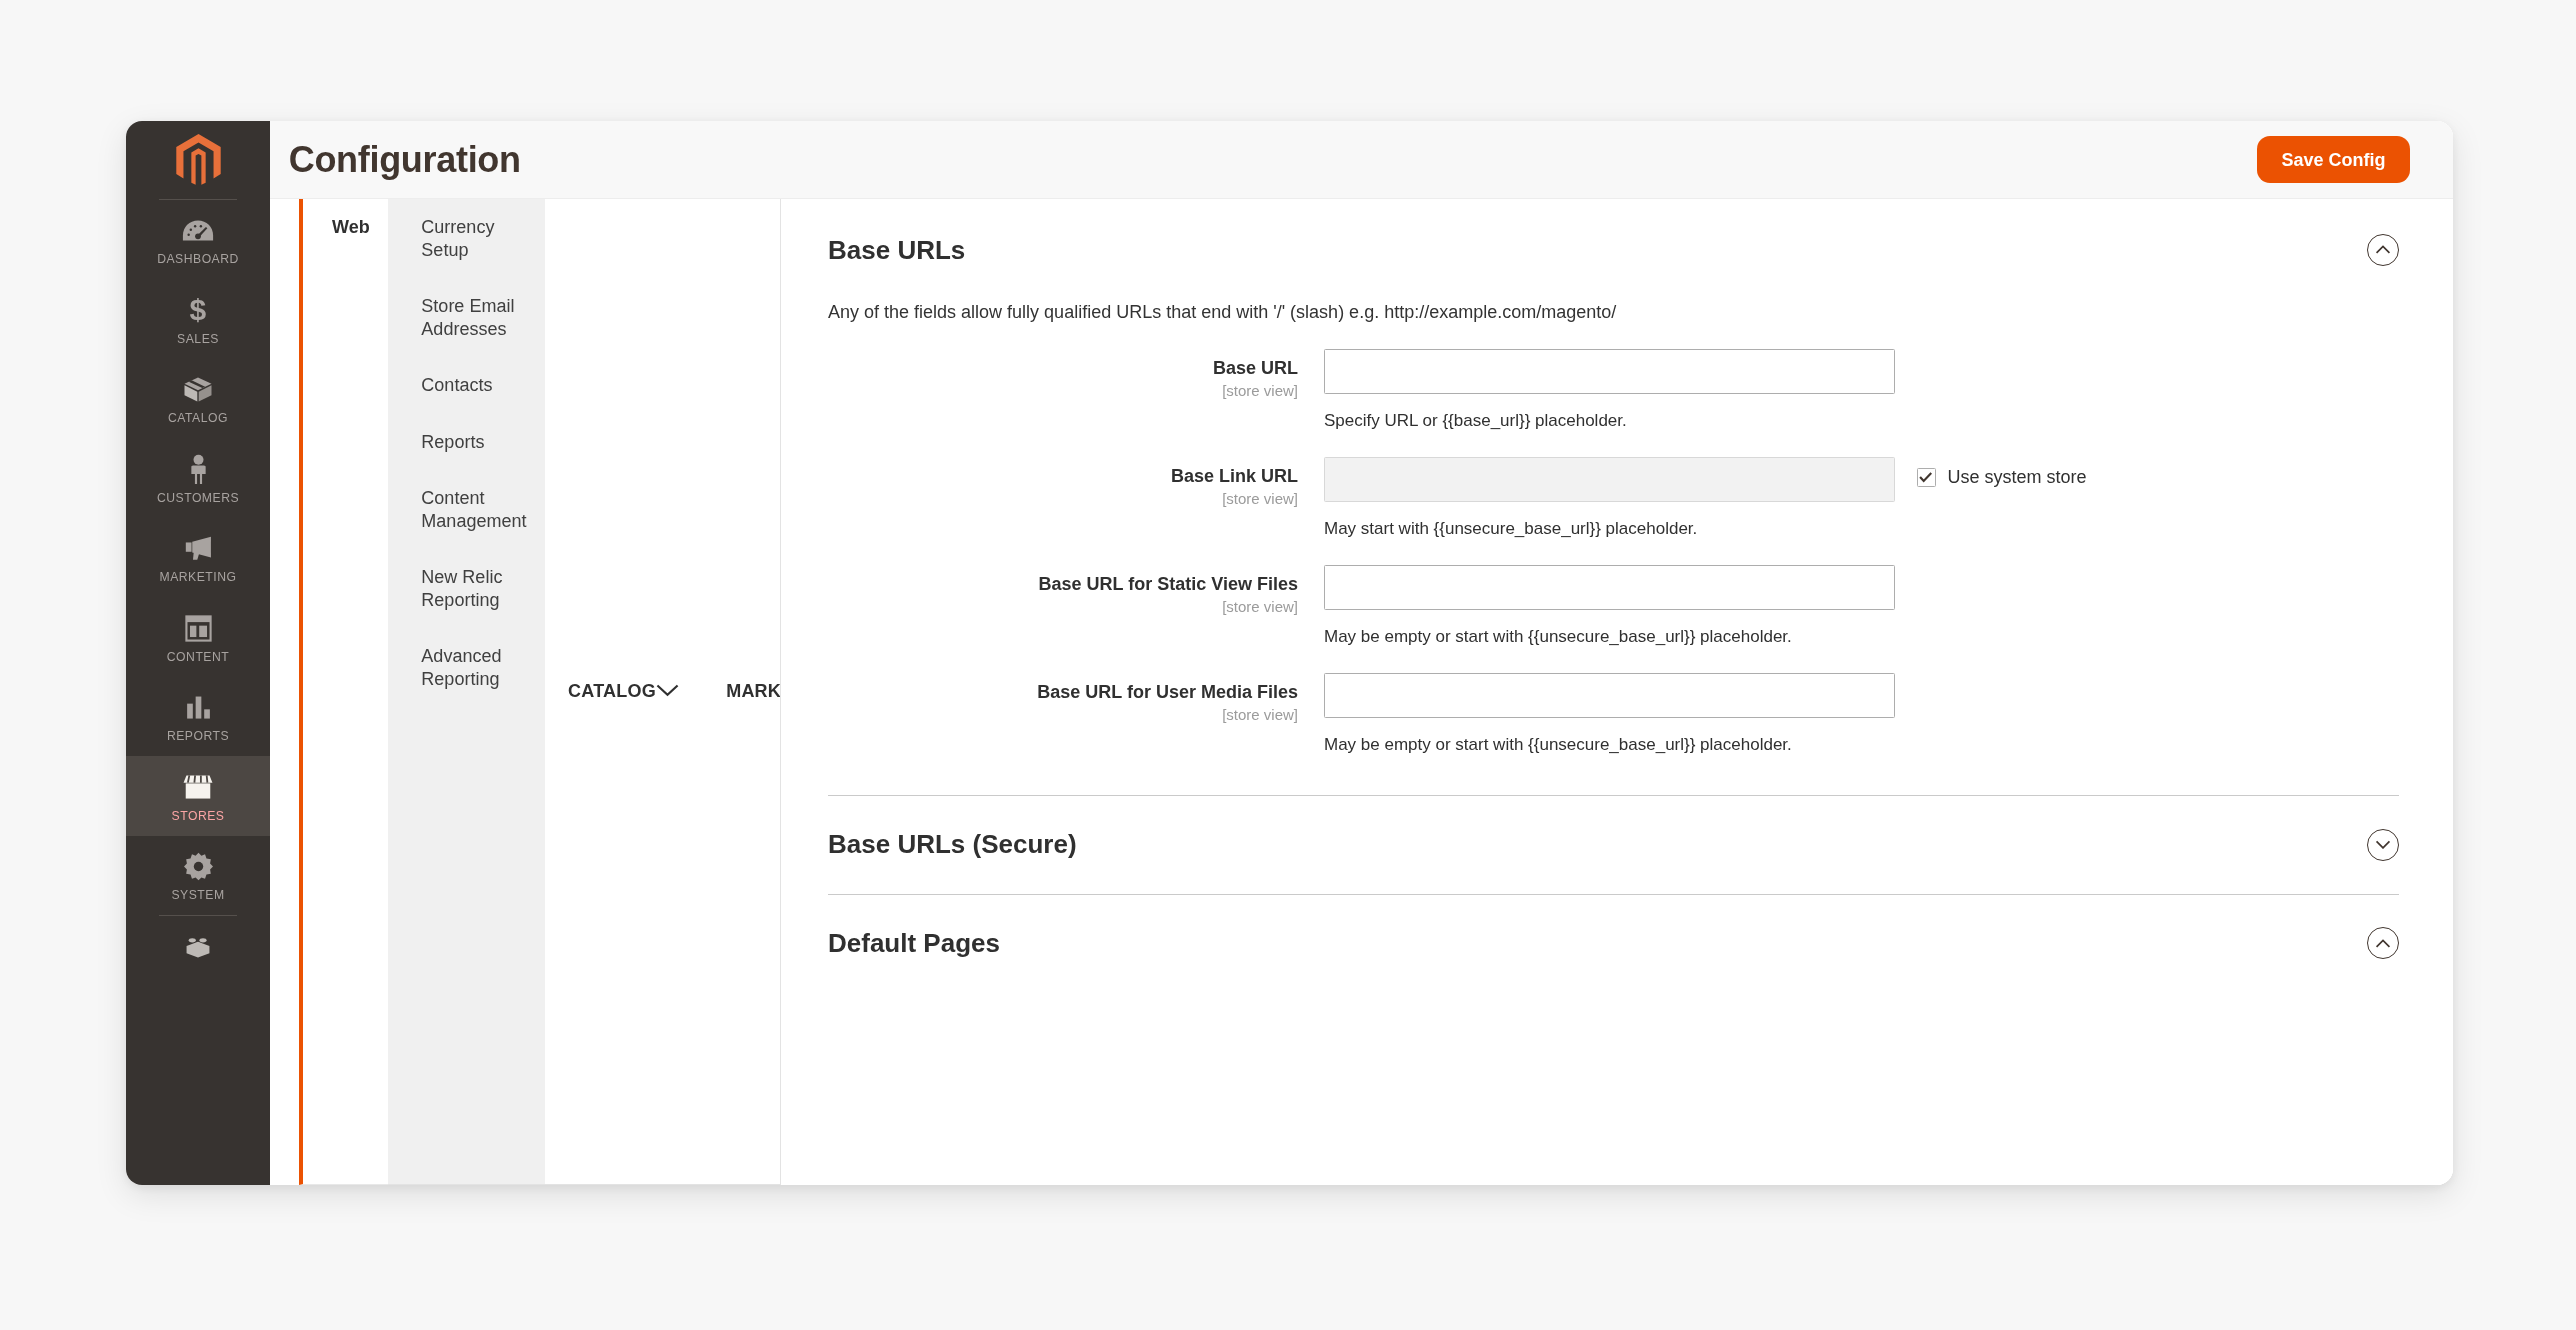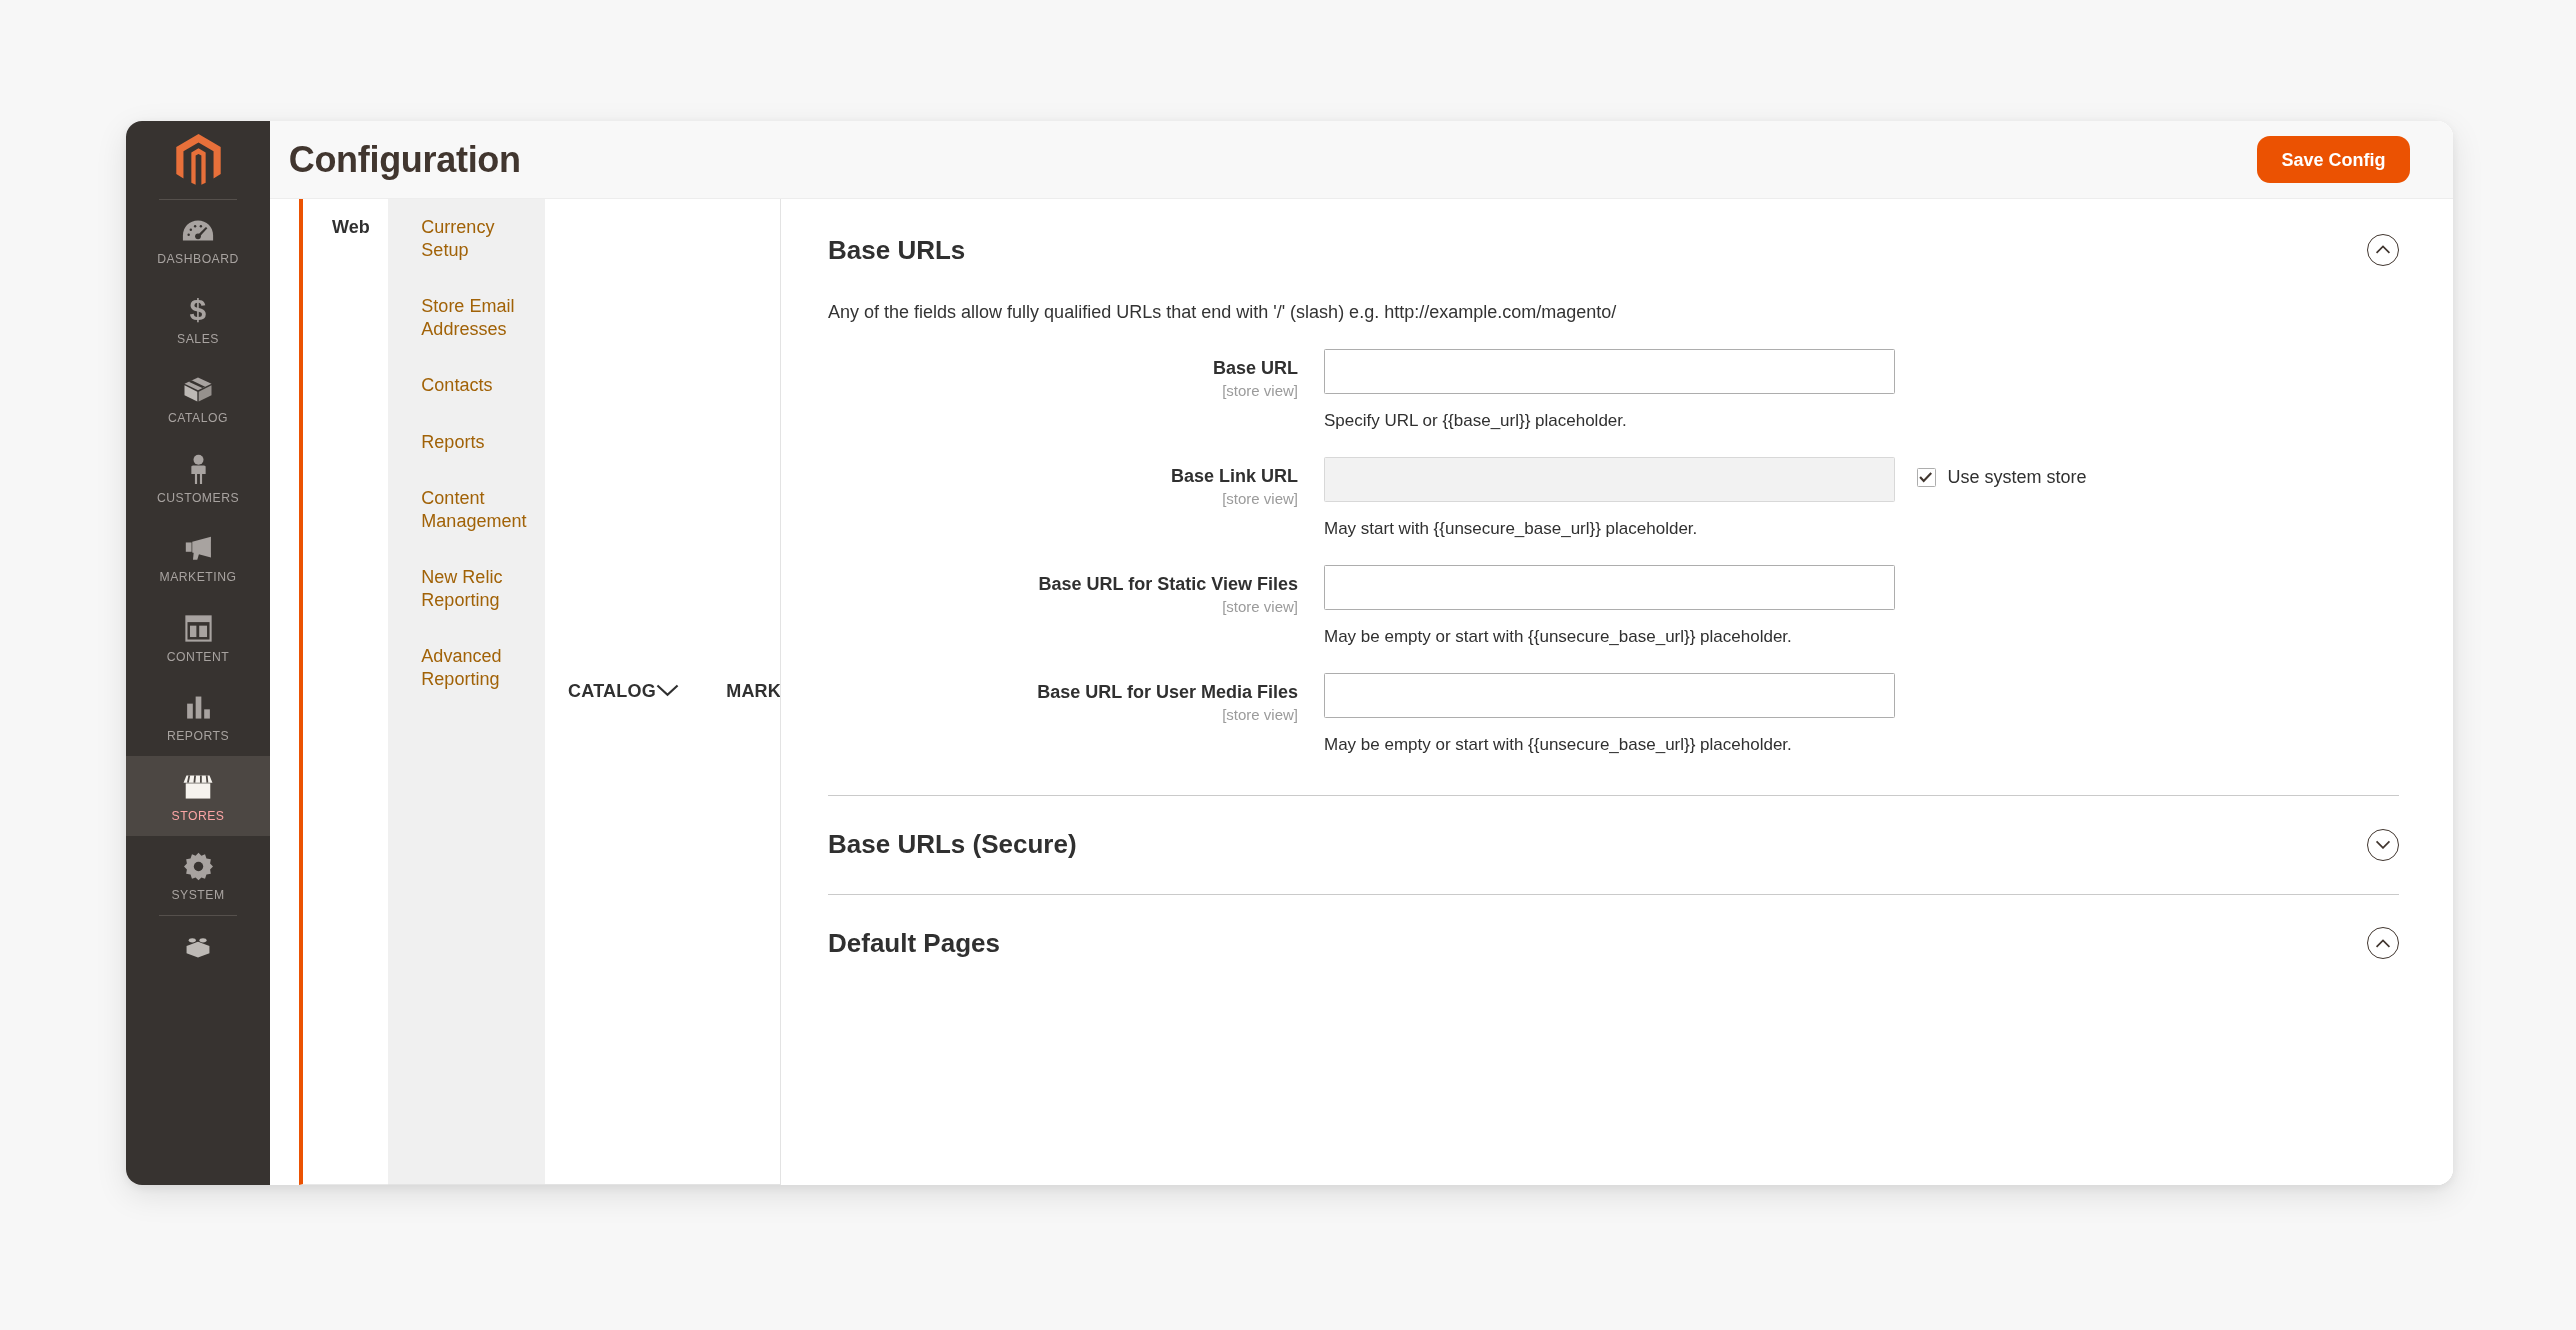--- a/index.html
+++ b/index.html
@@ -134,21 +134,21 @@
     overflow: hidden;
     margin-left: 29px;
   }
   .cfg-group {
     background: #f0f0f0;
     border-bottom: 0.7px solid #e3e3e3;
   }
   .cfg-item {
     padding: 17px 18.7px 17px 33px;
     font-size: 18px;
-    color: #a16207;
+    color: #404040;
     cursor: pointer;
     line-height: 1.25;
   }
   .cfg-item.active {
     background: #ffffff;
     font-weight: bold;
     color: #303030;
     border-left: 4.3px solid #eb5202;
     padding-left: 29px;
     border-bottom: 0.7px solid #e8e8e8;

